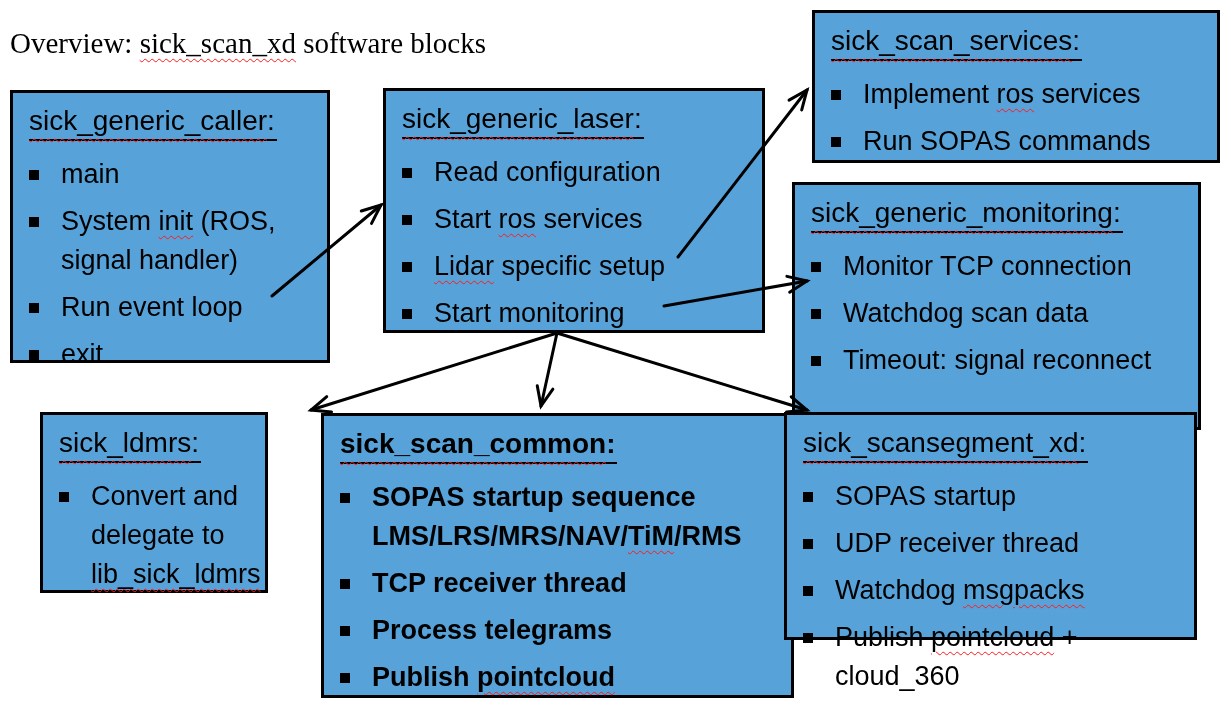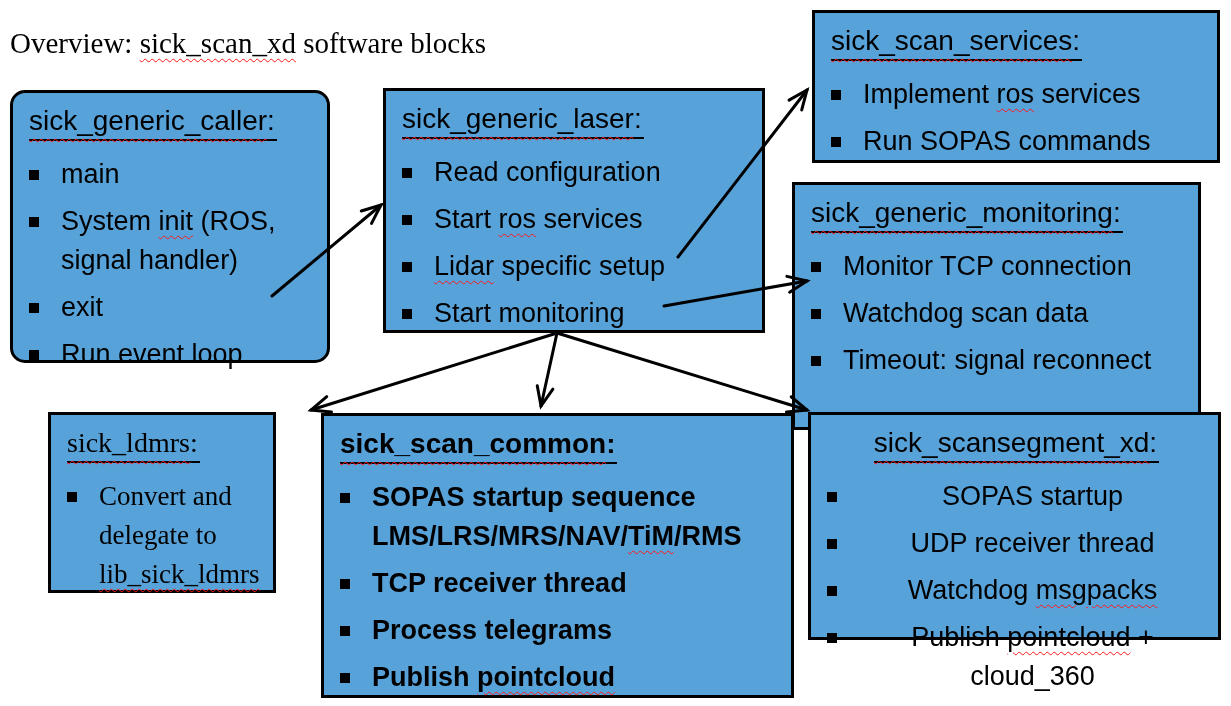--- a/index.html
+++ b/index.html
@@ -41,37 +41,37 @@
   }
   .bullet .btext{flex:1 1 auto;}
   #arrows{position:absolute;left:0;top:0;pointer-events:none;}
 </style>
 </head>
 <body>
 
 <div id="page-title"><span>Overview: </span><span class="sq">sick_scan_xd</span><span> software blocks</span></div>
 
 <div id="boxes">
-    <div class="box" style="left: 10px; top: 90px; width: 320px; height: 273px; border-radius: 15px; --fill: #57a2d9;">
+    <div class="box" style="left: 10px; top: 90px; width: 320px; height: 273px; --fill: #57a2d9;">
       <div><span class="box-title"><span class="sq">sick_generic_caller</span><span>:</span></span></div>
       <div class="bullet">
         <span class="bmark"></span>
         <span class="btext"><span>main</span></span>
       </div>
       <div class="bullet">
         <span class="bmark"></span>
         <span class="btext"><span>System </span><span class="sq">init</span><span> (ROS, signal handler)</span></span>
       </div>
       <div class="bullet">
         <span class="bmark"></span>
-        <span class="btext"><span>exit</span></span>
+        <span class="btext"><span>Run event loop</span></span>
       </div>
       <div class="bullet">
         <span class="bmark"></span>
-        <span class="btext"><span>Run event loop</span></span>
+        <span class="btext"><span>exit</span></span>
       </div>
     </div>
     <div class="box" style="left: 383px; top: 88px; width: 382px; height: 245px; --fill: #57a2d9;">
       <div><span class="box-title"><span class="sq">sick_generic_laser</span><span>:</span></span></div>
       <div class="bullet">
         <span class="bmark"></span>
         <span class="btext"><span>Read configuration</span></span>
       </div>
       <div class="bullet">
         <span class="bmark"></span>
@@ -105,21 +105,21 @@
       </div>
       <div class="bullet">
         <span class="bmark"></span>
         <span class="btext"><span>Watchdog scan data</span></span>
       </div>
       <div class="bullet">
         <span class="bmark"></span>
         <span class="btext"><span>Timeout: signal reconnect</span></span>
       </div>
     </div>
-    <div class="box" style="left: 48px; top: 412px; width: 228px; height: 181px; font-family: Liberation Serif, serif; --fill: #57a2d9;">
+    <div class="box" style="left: 40px; top: 412px; width: 228px; height: 181px; --fill: #57a2d9;">
       <div><span class="box-title"><span class="sq">sick_ldmrs</span><span>:</span></span></div>
       <div class="bullet">
         <span class="bmark"></span>
         <span class="btext"><span>Convert and delegate to </span><span class="sq">lib_sick_ldmrs</span></span>
       </div>
     </div>
     <div class="box" style="left: 321px; top: 413px; width: 473px; height: 285px; font-weight: bold; --fill: #57a2d9;">
       <div><span class="box-title"><span class="sq">sick_scan_common</span><span>:</span></span></div>
       <div class="bullet">
         <span class="bmark"></span>
@@ -131,21 +131,21 @@
       </div>
       <div class="bullet">
         <span class="bmark"></span>
         <span class="btext"><span>Process telegrams</span></span>
       </div>
       <div class="bullet">
         <span class="bmark"></span>
         <span class="btext"><span>Publish </span><span class="sq">pointcloud</span></span>
       </div>
     </div>
-    <div class="box" style="left: 808px; top: 412px; width: 413px; height: 228px; text-align: center; --fill: #57a2d9;">
+    <div class="box" style="left: 784px; top: 412px; width: 413px; height: 228px; --fill: #57a2d9;">
       <div><span class="box-title"><span class="sq">sick_scansegment_xd</span><span>:</span></span></div>
       <div class="bullet">
         <span class="bmark"></span>
         <span class="btext"><span>SOPAS startup</span></span>
       </div>
       <div class="bullet">
         <span class="bmark"></span>
         <span class="btext"><span>UDP receiver thread</span></span>
       </div>
       <div class="bullet">

